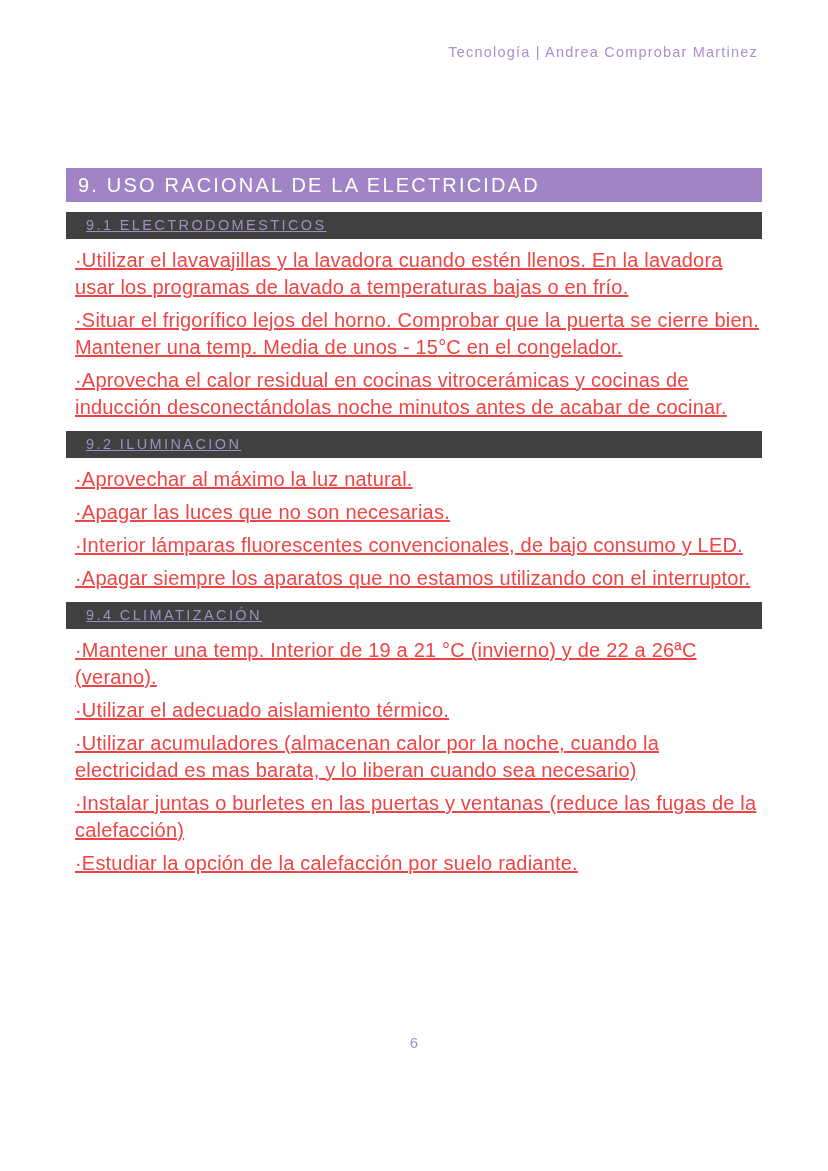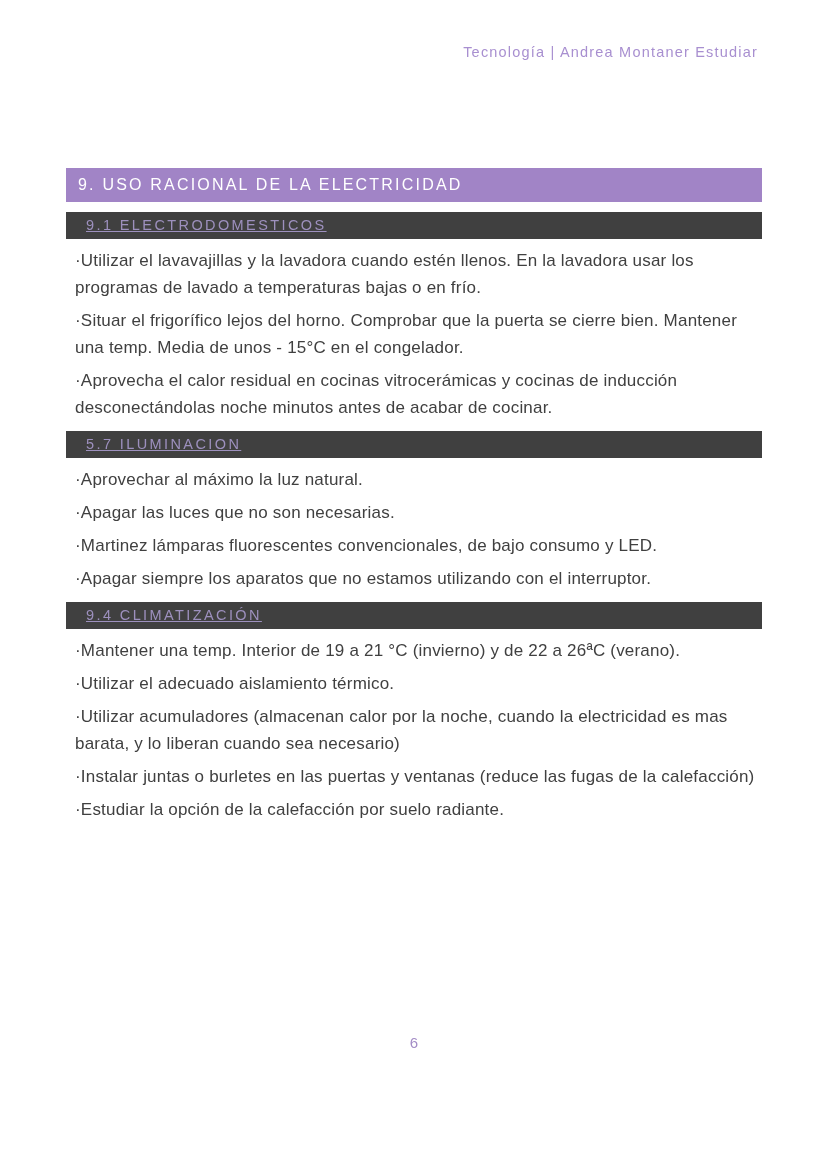--- a/index.html
+++ b/index.html
@@ -24,74 +24,75 @@
   }
   .content {
     position: absolute;
     top: 168px;
     left: 66px;
     width: 696px;
   }
   .title-bar {
     background: #a184c6;
     color: #ffffff;
-    font-size: 16px;
+    font-size: 20px;
     letter-spacing: 2.2px;
     padding: 8px 12px;
     line-height: 18px;
   }
   .section-bar {
     background: #404040;
     color: #9d90be;
     font-size: 14.5px;
     letter-spacing: 2.4px;
     padding: 5px 20px;
     line-height: 17px;
     margin-top: 10px;
     margin-bottom: 8px;
     text-decoration: underline;
   }
   .para {
-    color: #404040;
-    font-size: 17px;
+    color: #ef4444;
+    font-size: 20px;
     line-height: 27px;
     letter-spacing: 0.2px;
     margin: 0 0 6px 0;
     padding-left: 9px;
+    text-decoration: underline;
   }
   .page-number {
     position: absolute;
     top: 1034px;
     left: 0;
     width: 828px;
     text-align: center;
     color: #a38cc6;
     font-size: 15px;
   }
 </style>
 </head>
 <body>
 
 <div class="page">
 
-  <div class="doc-header">Tecnología | Andrea Montaner Estudiar</div>
+  <div class="doc-header">Tecnología | Andrea Comprobar Martinez</div>
 
   <div class="content">
 
     <div class="title-bar">9. USO RACIONAL DE LA ELECTRICIDAD</div>
 
     <div class="section-bar">9.1 ELECTRODOMESTICOS</div>
     <p class="para">·Utilizar el lavavajillas y la lavadora cuando estén llenos. En la lavadora usar los programas de lavado a temperaturas bajas o en frío.</p>
     <p class="para">·Situar el frigorífico lejos del horno. Comprobar que la puerta se cierre bien. Mantener una temp. Media de unos - 15°C en el congelador.</p>
     <p class="para">·Aprovecha el calor residual en cocinas vitrocerámicas y cocinas de inducción desconectándolas noche minutos antes de acabar de cocinar.</p>
 
-    <div class="section-bar">5.7 ILUMINACION</div>
+    <div class="section-bar">9.2 ILUMINACION</div>
     <p class="para">·Aprovechar al máximo la luz natural.</p>
     <p class="para">·Apagar las luces que no son necesarias.</p>
-    <p class="para">·Martinez lámparas fluorescentes convencionales, de bajo consumo y LED.</p>
+    <p class="para">·Interior lámparas fluorescentes convencionales, de bajo consumo y LED.</p>
 
     <p class="para">·Apagar siempre los aparatos que no estamos utilizando con el interruptor.</p>
 
     <div class="section-bar">9.4 CLIMATIZACIÓN</div>
     <p class="para">·Mantener una temp. Interior de 19 a 21 °C (invierno) y de 22 a 26ªC  (verano).</p>
     <p class="para">·Utilizar el adecuado aislamiento térmico.</p>
     <p class="para">·Utilizar acumuladores (almacenan calor por la noche, cuando la electricidad es mas barata, y lo liberan cuando sea necesario)</p>
     <p class="para">·Instalar juntas o burletes en las puertas y ventanas (reduce las fugas de la calefacción)</p>
     <p class="para">·Estudiar la opción de la calefacción por suelo radiante.</p>
 

